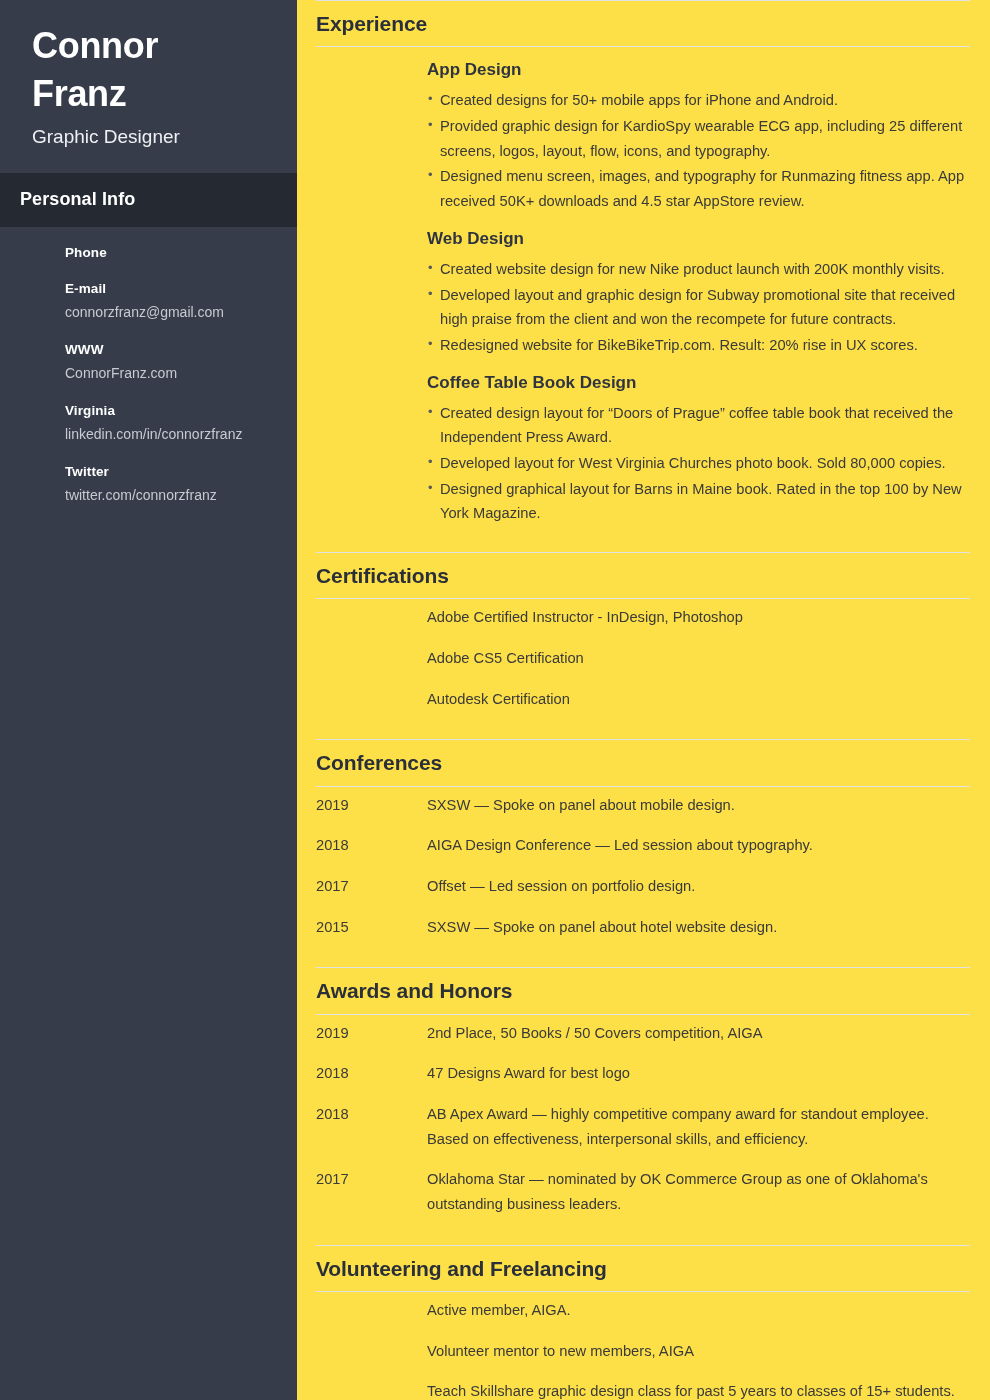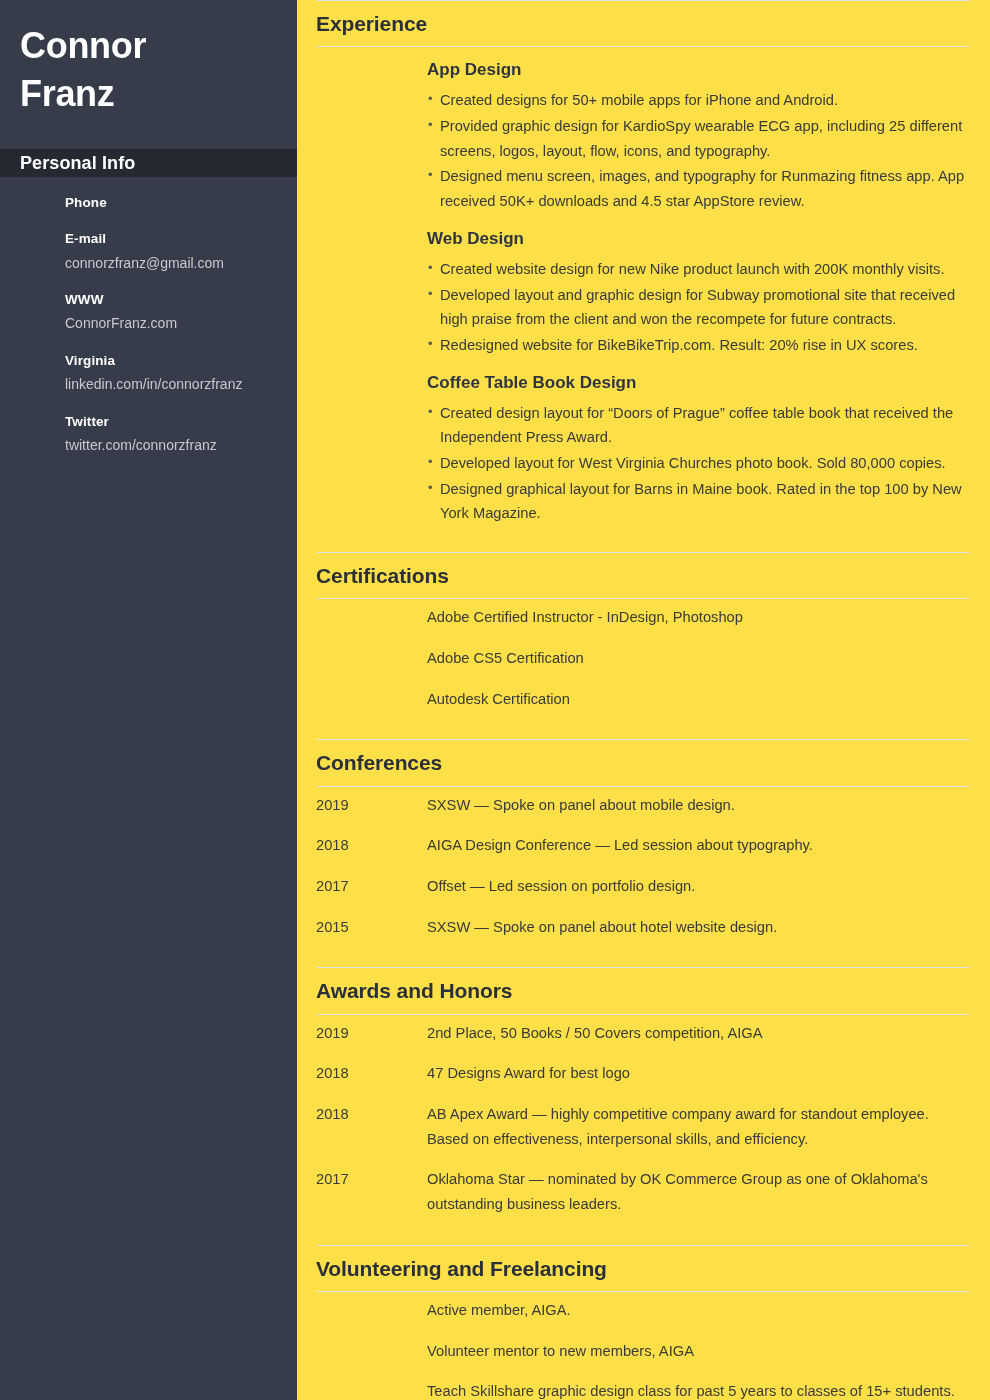--- a/index.html
+++ b/index.html
@@ -18,39 +18,39 @@
   }
 
   
   .sidebar {
     width: 297px;
     flex: 0 0 297px;
     background: #363c49;
     color: #ffffff;
     position: relative;
   }
-  .sidebar-header { padding: 22px 20px 32px 20px; }
+  .sidebar-header { padding: 22px 20px 23px 20px; margin-left: 12px; }
   .full-name {
     font-size: 36px;
     font-weight: bold;
     line-height: 1.32;
     letter-spacing: -0.3px;
     color: #ffffff;
     max-width: 190px;
   }
   .job-title {
     margin-top: 8px;
     font-size: 19px;
     font-weight: normal;
     color: #eef0f3;
     line-height: 1.3;
   }
   .sidebar-band {
     background: #252931;
-    height: 28px;
+    height: 54px;
     display: flex;
     align-items: center;
     padding: 0 20px;
   }
   .sidebar-band-title {
     font-size: 18px;
     font-weight: bold;
     color: #ffffff;
     letter-spacing: 0.1px;
   }
@@ -140,20 +140,21 @@
   .row.no-year .row-detail { margin-left: 111px; }
 </style>
 </head>
 <body>
 
 <div class="page">
 
   <aside class="sidebar">
     <div class="sidebar-header">
       <h1 class="full-name">Connor Franz</h1>
+      <div class="job-title">Graphic Designer</div>
     </div>
     <div class="sidebar-band">
       <div class="sidebar-band-title">Personal Info</div>
     </div>
     <div class="contact-list">
       <div class="contact-item">
         <div class="contact-label">Phone</div>
       </div>
       <div class="contact-item">
         <div class="contact-label">E-mail</div>

